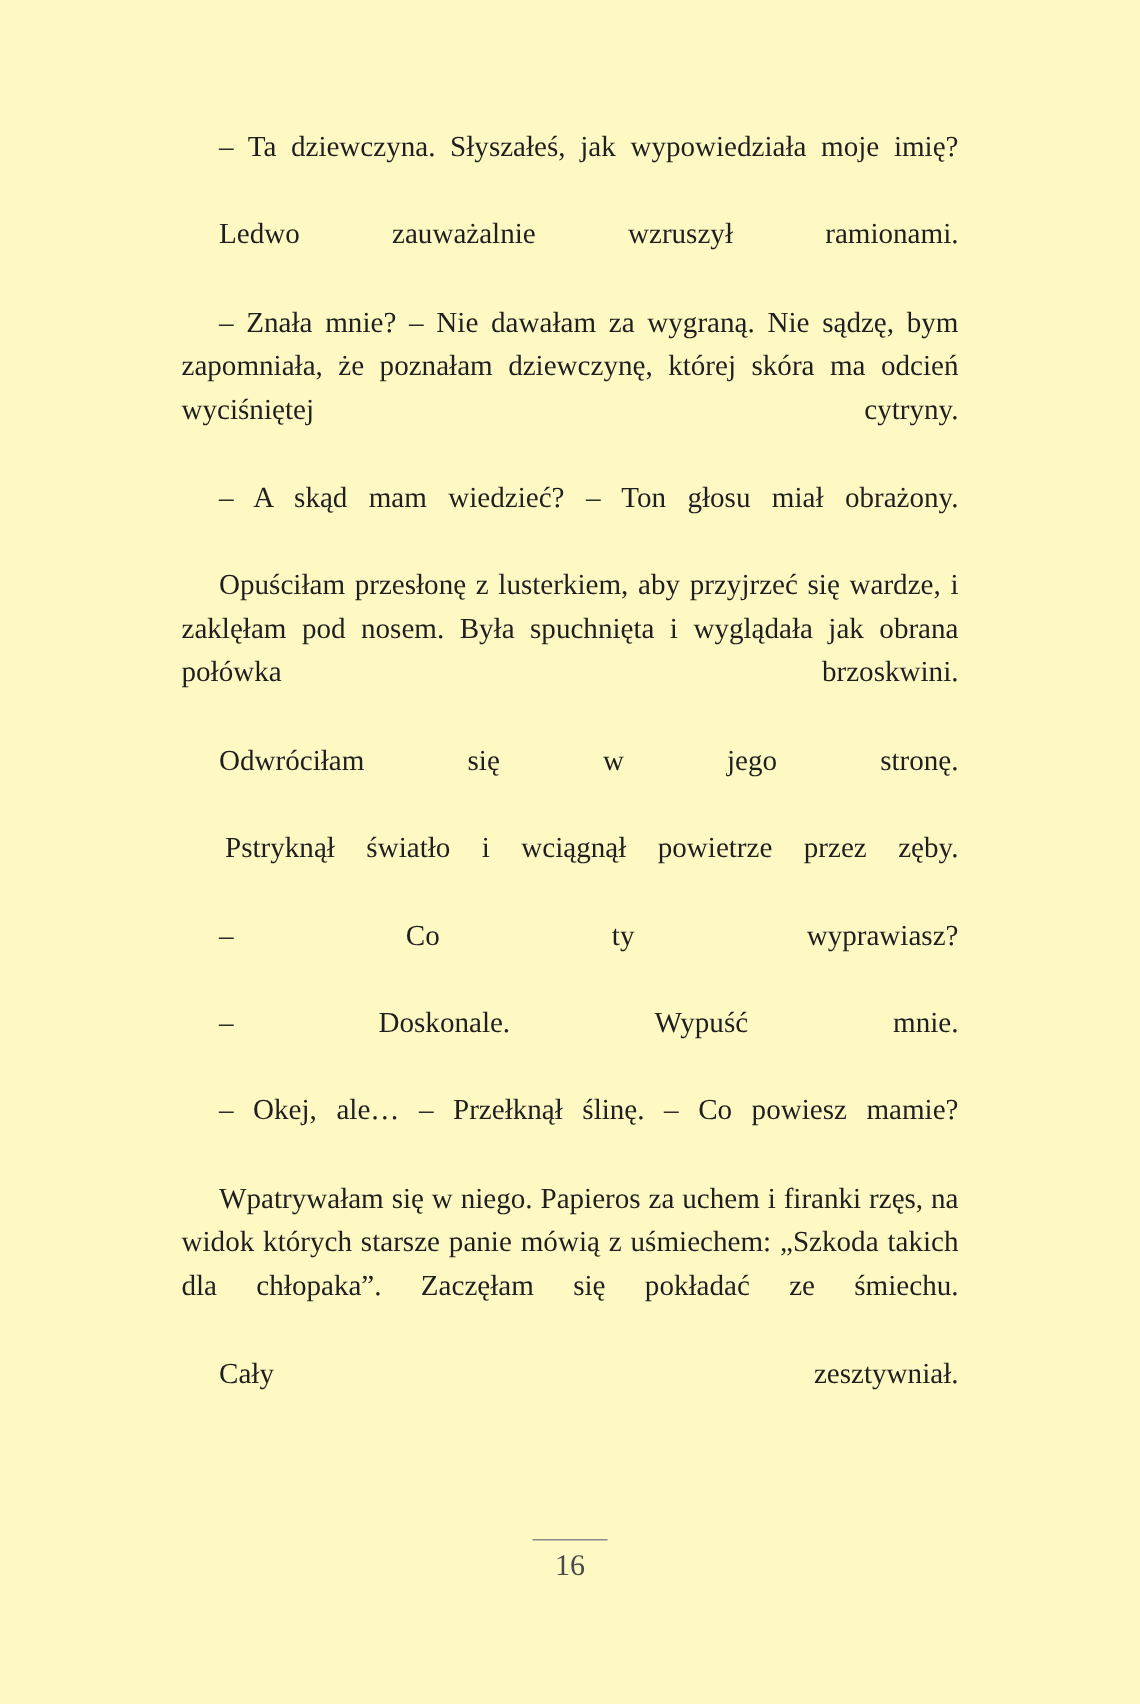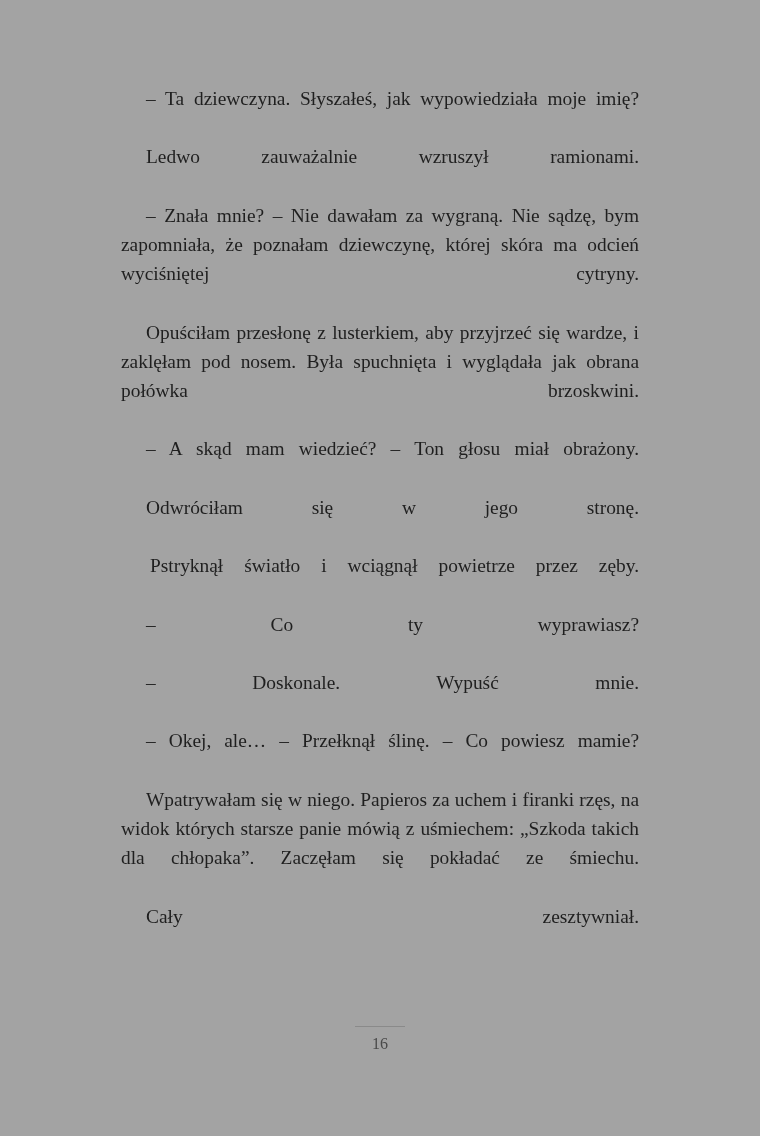--- a/index.html
+++ b/index.html
@@ -12,21 +12,21 @@
     background: #ffffff;
     font-family: "Liberation Serif", "DejaVu Serif", serif;
     color: #1c1c1c;
     overflow: hidden;
   }
 
   .page {
     position: relative;
     width: 760px;
     height: 1136px;
-    background: #a3a3a3;
+    background: #fef9c3;
   }
 
   .text-block {
     position: absolute;
     left: 121px;
     top: 84px;
     width: 518px;
   }
 
   .para {
@@ -62,37 +62,37 @@
 
   .footer-rule {
     width: 50px;
     height: 1px;
     background: #8a8a8a;
     margin: 0 auto 8px auto;
     border: 0;
   }
 
   .page-number {
-    font-size: 16px;
+    font-size: 20px;
     line-height: 18px;
     color: #4a4a4a;
     font-family: "Liberation Serif", "DejaVu Serif", serif;
   }
 </style>
 </head>
 <body>
 
 <div class="page">
 
   <div class="text-block">
     <p class="para">– Ta dziewczyna. Słyszałeś, jak wypowiedziała moje imię?</p>
     <p class="para">Ledwo zauważalnie wzruszył ramionami.</p>
     <p class="para">– Znała mnie? – Nie dawałam za wygraną. Nie sądzę, bym zapomniała, że poznałam dziewczynę, której skóra ma odcień wyciśniętej cytryny.</p>
+    <p class="para">– A skąd mam wiedzieć? – Ton głosu miał obrażony.</p>
     <p class="para">Opuściłam przesłonę z lusterkiem, aby przyjrzeć się war­dze, i zaklęłam pod nosem. Była spuchnięta i wyglądała jak obrana połówka brzoskwini.</p>
-    <p class="para">– A skąd mam wiedzieć? – Ton głosu miał obrażony.</p>
     <p class="para">Odwróciłam się w jego stronę.</p>
     <p class="para wide-indent"> Pstryknął światło i wciągnął powietrze przez zęby.</p>
     <p class="para">– Co ty wyprawiasz?</p>
     <p class="para">– Doskonale. Wypuść mnie.</p>
     <p class="para">– Okej, ale… – Przełknął ślinę. – Co powiesz mamie?</p>
     <p class="para">Wpatrywałam się w niego. Papieros za uchem i firanki rzęs, na widok których starsze panie mówią z uśmiechem: „Szkoda takich dla chłopaka”. Zaczęłam się pokładać ze śmiechu.</p>
     <p class="para">Cały zesztywniał.</p>
 
   </div>
 

